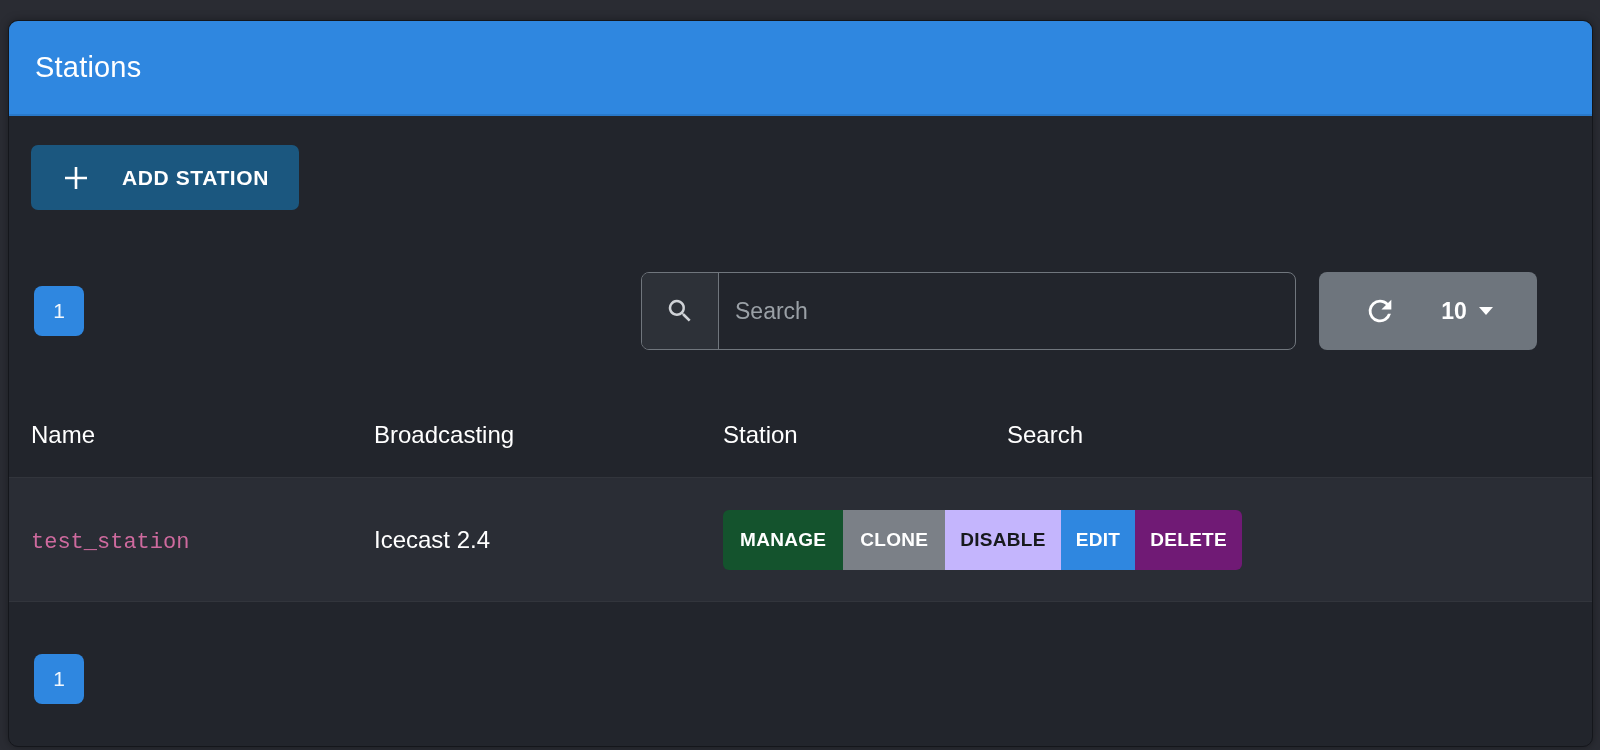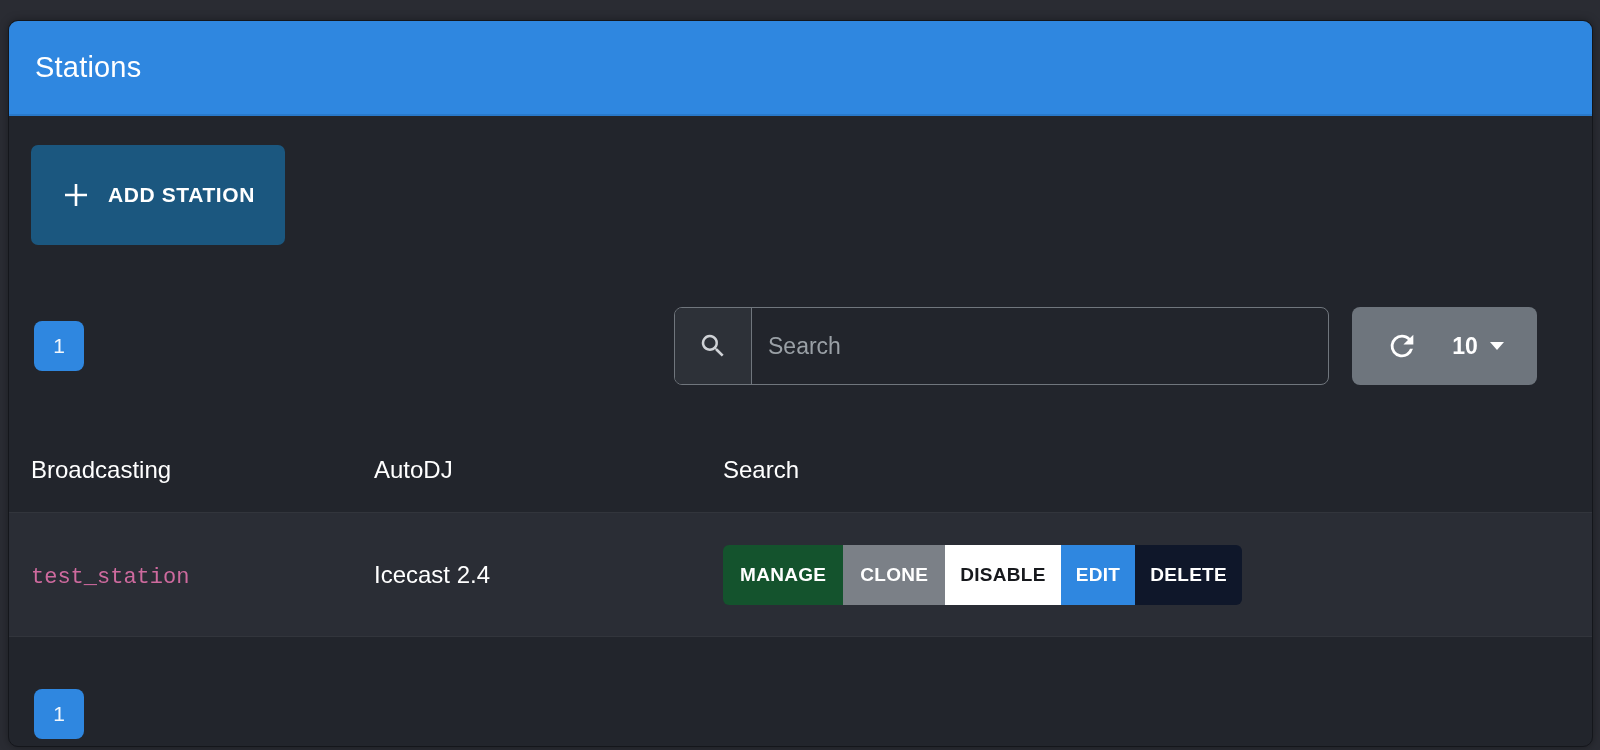--- a/index.html
+++ b/index.html
@@ -25,22 +25,22 @@
     border-bottom:2px solid #2979ca;
     display:flex; align-items:center;
     padding:0 26px;
     box-sizing:border-box;
   }
   .page-title {
     margin:0; color:#ffffff;
     font-size:29px; font-weight:400; letter-spacing:0.2px;
   }
   .btn-add {
-    display:inline-flex; align-items:center; gap:17px;
-    margin:29px 0 0 22px; height:100px; padding:2px 30px;
+    display:inline-flex; align-items:center; gap:31px;
+    margin:29px 0 0 22px; height:65px; padding:2px 30px;
     background:#1b577f; border:none; border-radius:7px;
     color:#ffffff; font-size:21px; font-weight:700; letter-spacing:0.6px;
     font-family:inherit; cursor:pointer;
   }
   .toolbar {
     display:flex; justify-content:space-between; align-items:center;
     margin:62px 55px 0 25px; height:78px;
   }
   .page-btn {
     width:50px; height:50px;
@@ -62,21 +62,21 @@
   }
   .search-input {
     flex:1; min-width:0;
     background:transparent; border:none; outline:none;
     color:#e8eaed; font-size:23px; padding:0 16px;
     font-family:inherit;
   }
   .search-input::placeholder { color:#9aa0a6; opacity:1; }
   .perpage-group {
     display:flex; align-items:center; justify-content:space-evenly;
-    width:185px; height:78px;
+    width:218px; height:78px;
     background:#6e757d; border-radius:8px;
   }
   .ppg-btn {
     display:inline-flex; align-items:center; gap:12px;
     background:none; border:none; padding:0;
     color:#ffffff; font-size:23px; font-weight:700;
     font-family:inherit; cursor:pointer;
   }
   .caret-down {
     width:0; height:0; display:inline-block;
@@ -108,23 +108,23 @@
     border-radius:6px; overflow:hidden;
     justify-self:start;
   }
   .action-btn {
     border:none; font-family:inherit;
     font-weight:700; font-size:19px; letter-spacing:0.3px;
     padding:0 15px; color:#ffffff; cursor:pointer;
   }
   .action-manage  { background:#14532d; padding:0 17px; }
   .action-clone   { background:#7b8087; padding:0 17px; }
-  .action-disable { background:#ffffff; color:#17191d;text-align:right; }
+  .action-disable { background:#c4b5fd; color:#17191d;text-align:right; }
   .action-edit    { background:#2f87e0; }
-  .action-delete  { background:#0f172a; }
+  .action-delete  { background:#701a75; }
   .bottom-page { margin:52px 0 0 25px; }
   .icon-svg { display:block; }
 </style>
 </head>
 <body>
 
 <div class="card">
 
   <div class="card-header">
     <h1 class="page-title">Stations</h1>
@@ -164,22 +164,23 @@
         </button>
         <button class="ppg-btn">
           <span>10</span>
           <span class="caret-down"></span>
         </button>
       </div>
     </div>
   </div>
 
   <div class="table-header">
+    <div>Name</div>
     <div>Broadcasting</div>
-    <div>AutoDJ</div>
+    <div>Station</div>
     <div>Search</div>
   </div>
 
   <div class="table-row">
     <div>
       <div class="station-shortname">test_station</div>
     </div>
     <div>Icecast 2.4</div>
     <div class="btn-group">
       <button class="action-btn action-manage">MANAGE</button>

